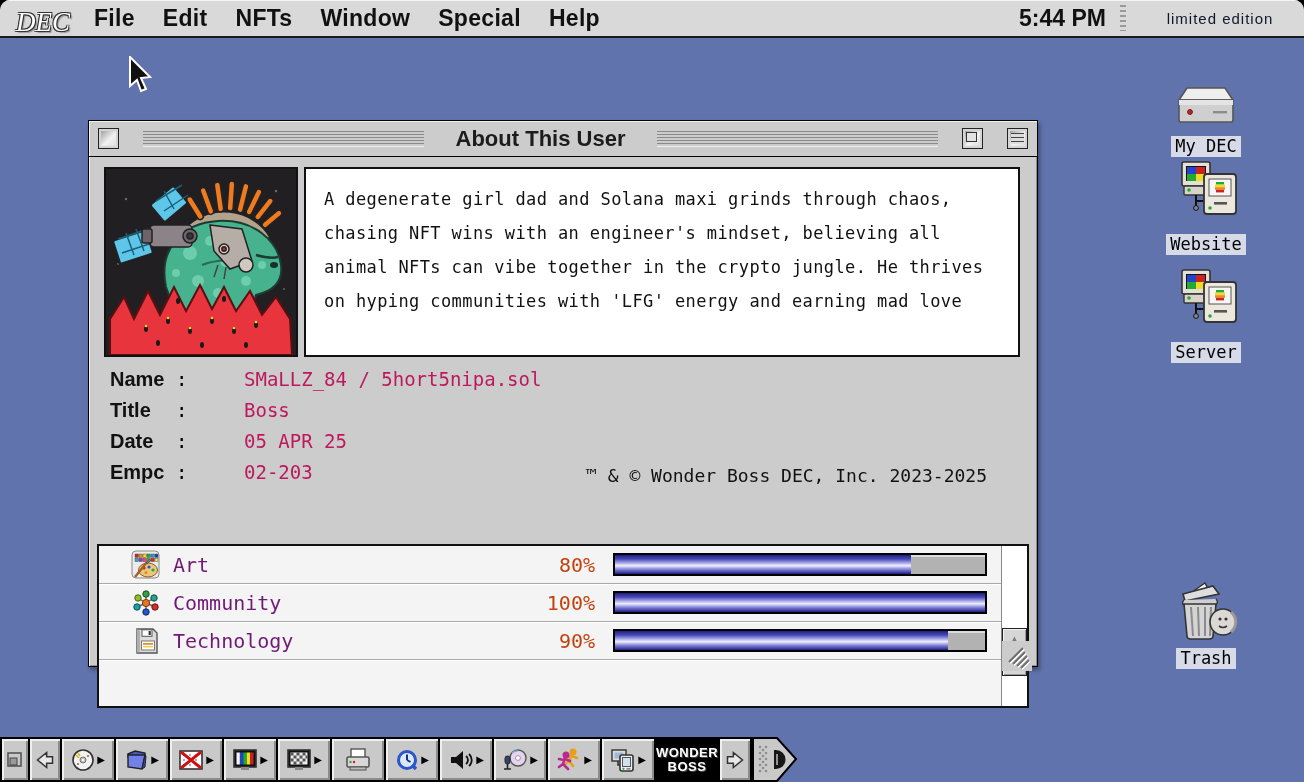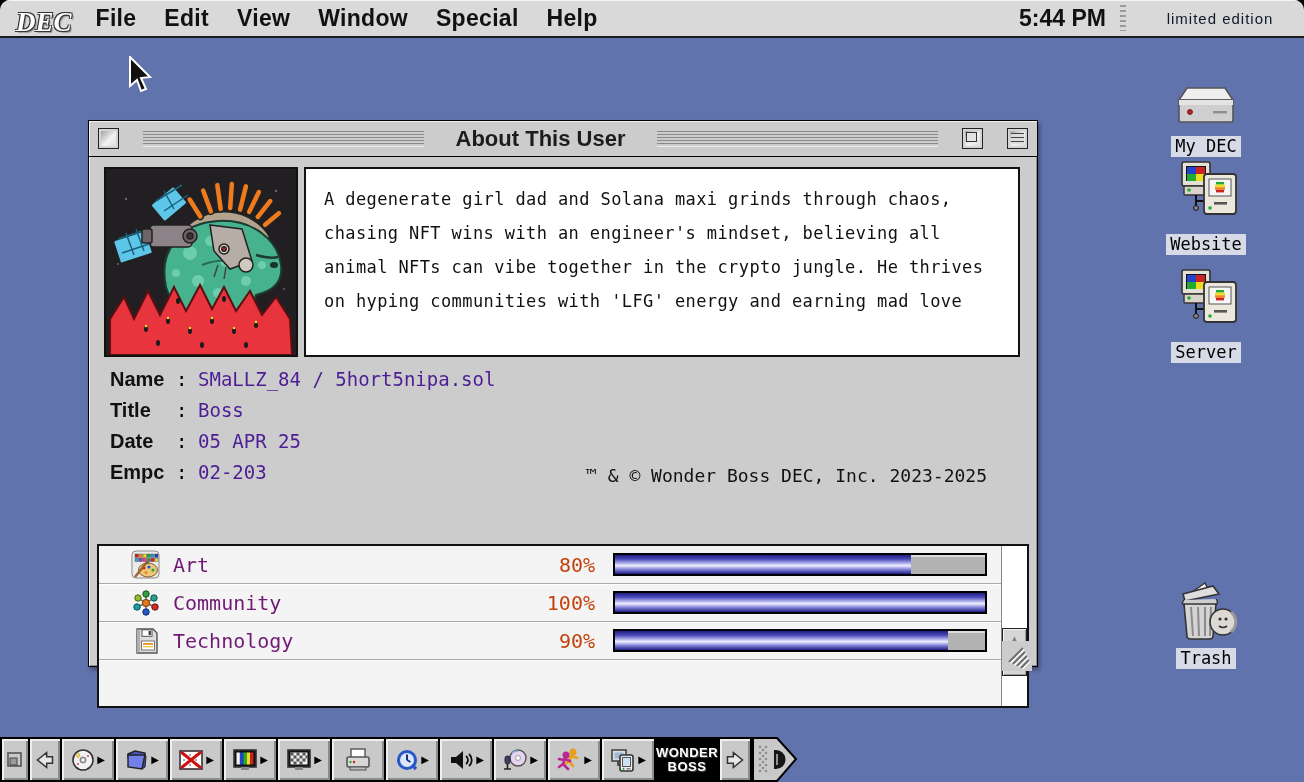--- a/index.html
+++ b/index.html
@@ -12,21 +12,21 @@
   }
 
   
   .menubar {
     position:absolute; top:0; left:0; right:0; height:38px;
     background:#d9d9d9; border-bottom:2px solid #1a1a1a;
     box-shadow: inset 0 1px 0 #f5f5f5;
     display:flex; align-items:center;
   }
   .logo {
-    font-family:"Liberation Serif", serif; font-style:italic; font-weight:bold;
+    font-family:"Liberation Serif", serif; font-style:italic; font-weight:normal;
     font-size:27px; color:#fff; margin:8px 10px 0 16px; line-height:34px;
     text-shadow:-1px -1px 0 #333,1px -1px 0 #333,-1px 1px 0 #333,1px 1px 0 #333, 2px 2px 1px #999;
   }
   .mitem { font-size:23px; font-weight:bold; color:#111; padding:0 14px; line-height:36px; letter-spacing:.3px; }
   .mb-spacer { flex:1; }
   .clock { font-size:23px; font-weight:bold; color:#111; padding-right:14px; }
   .mb-div {
     width:6px; height:26px; margin-right:10px;
     background:repeating-linear-gradient(180deg,#9a9a9a 0 2px,#d9d9d9 2px 5px);
   }
@@ -71,21 +71,21 @@
   .bio {
     flex:1; border:2px solid #111; background:#fff; height:190px;
     padding:13px 16px 0 18px; overflow:hidden;
     font-family:"DejaVu Sans Mono", monospace; font-size:17px; line-height:34px;
     letter-spacing:.4px; color:#111;
   }
   .info { position:relative; margin:7px 17px 0 21px; }
   .irow { display:flex; line-height:31px; }
   .ilabel { width:66px; font-weight:bold; font-size:20px; color:#111; }
   .icolon { width:22px; font-family:"DejaVu Sans Mono", monospace; font-size:19px; }
-  .ival { font-family:"DejaVu Sans Mono", monospace; font-size:19px; color:#4c1d95; }
+  .ival { font-family:"DejaVu Sans Mono", monospace; font-size:19px; color:#be185d;margin-left:46px; }
   .copyright {
     position:absolute; right:33px; bottom:2px;
     font-family:"DejaVu Sans Mono", monospace; font-size:18px; color:#111;
   }
 
   
   .skills {
     position:absolute; left:8px; right:8px; top:377px; height:164px;
     border:2px solid #111; background:#f4f4f4;
   }
@@ -144,21 +144,21 @@
 </style>
 </head>
 <body>
 
 <div class="screen">
 
   <div class="menubar">
     <span class="logo">DEC</span>
     <span class="mitem">File</span>
     <span class="mitem">Edit</span>
-    <span class="mitem">View</span>
+    <span class="mitem">NFTs</span>
     <span class="mitem">Window</span>
     <span class="mitem">Special</span>
     <span class="mitem">Help</span>
     <span class="mb-spacer"></span>
     <span class="clock">5:44 PM</span>
     <span class="mb-div"></span>
     <span class="edition">limited edition</span>
   </div>
 
   <div class="cursor">

